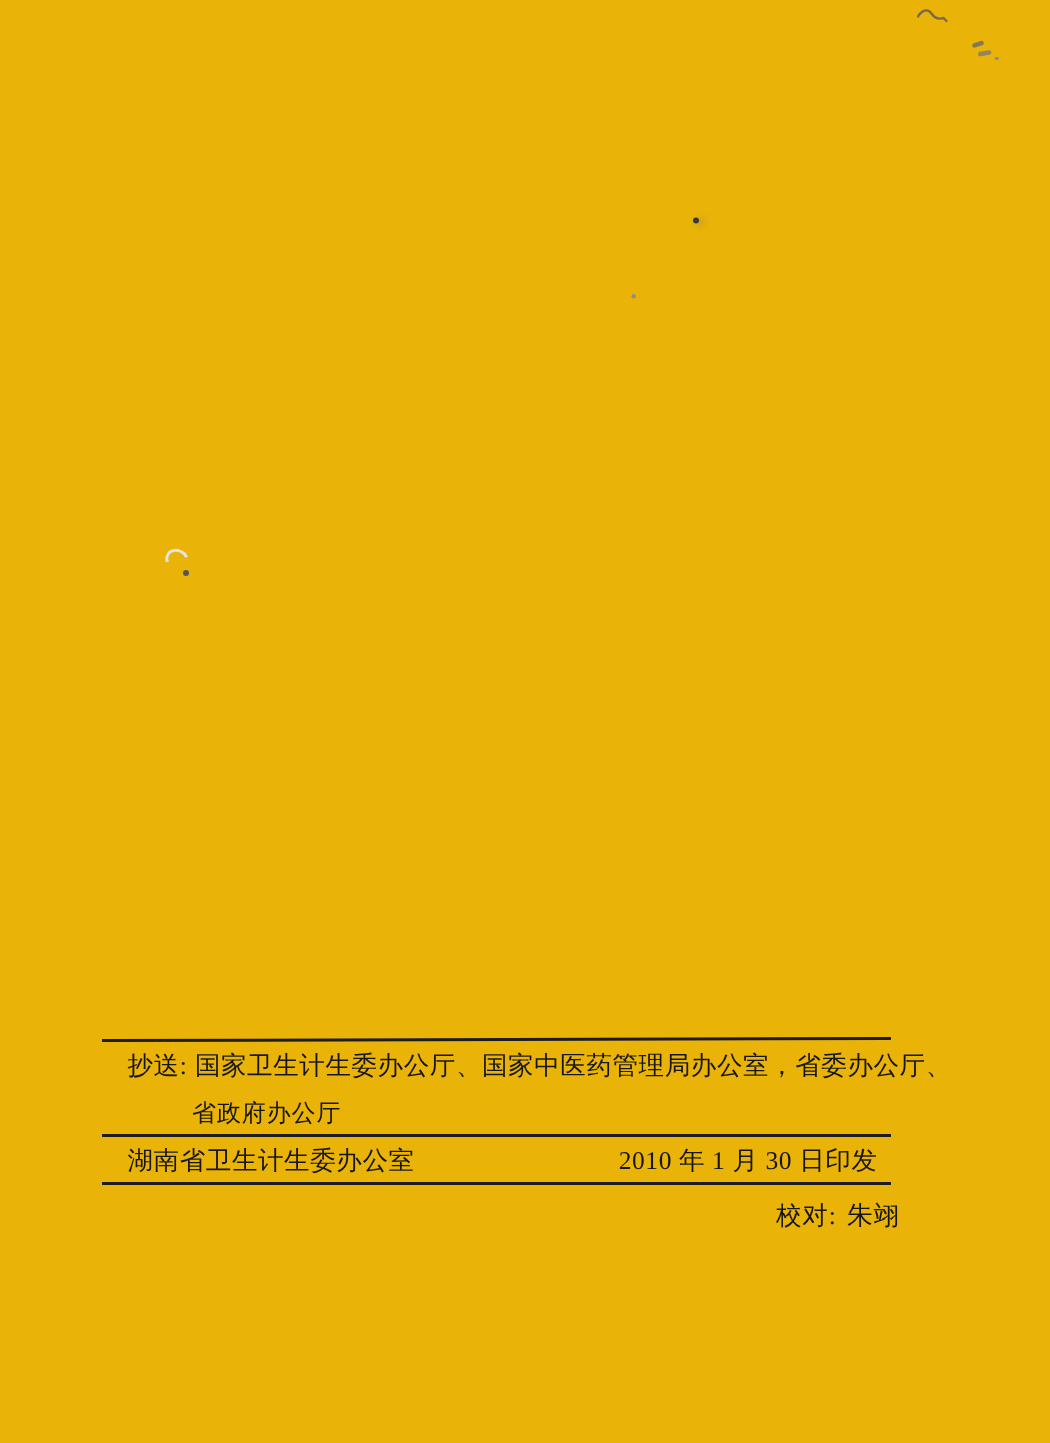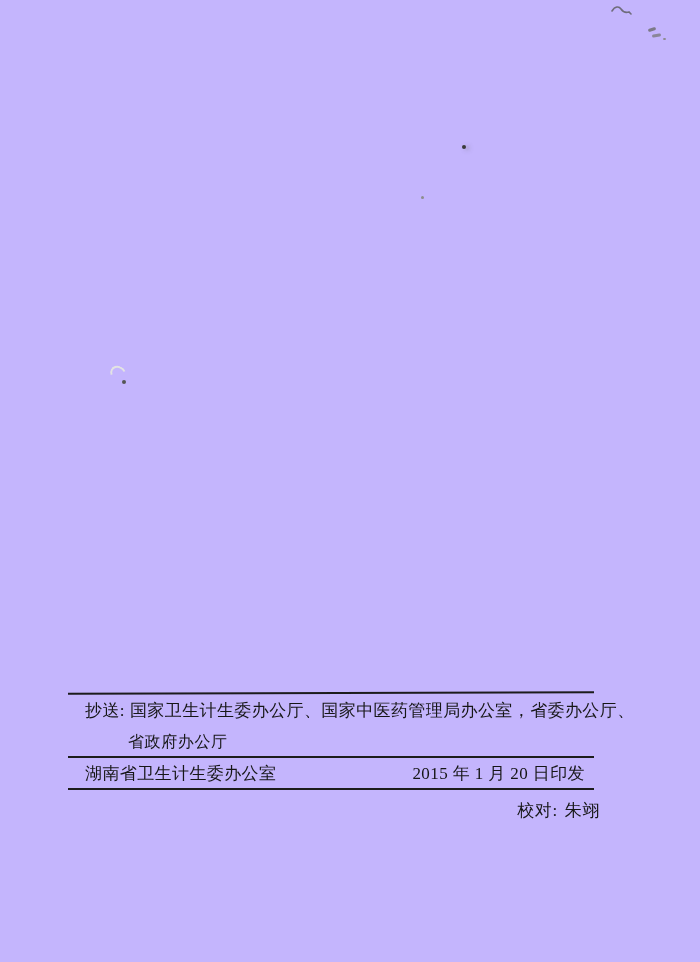--- a/index.html
+++ b/index.html
@@ -3,21 +3,21 @@
 <meta charset="utf-8">
 <style>
   * { margin: 0; padding: 0; box-sizing: border-box; }
   html, body { width: 700px; background: #f4f4f4; }
   body { font-family: "Liberation Serif", "DejaVu Serif", serif; }
 
   .page {
     position: relative;
     width: 700px;
     height: 962px;
-    background: #c4b5fd;
+    background: #eab308;
     overflow: hidden;
     color: #1a1a1a;
   }
 
   
   .rule {
     position: absolute;
     left: 68px;
     width: 526px;
     height: 2px;
@@ -127,21 +127,21 @@
 
   <div class="cc-line1">
     <span class="cc-label">抄送:</span><span>国家卫生计生委办公厅、国家中医药管理局办公室，省委办公厅、</span>
   </div>
   <div class="cc-line2">省政府办公厅</div>
 
   <div class="rule rule-2"></div>
 
   <div class="issue-row">
     <span>湖南省卫生计生委办公室</span>
-    <span>2015 年 1 月 20 日印发</span>
+    <span>2010 年 1 月 30 日印发</span>
   </div>
 
   <div class="rule rule-3"></div>
 
   <div class="proof-row">
     <span class="proof-label">校对:</span><span>朱翊</span>
   </div>
 
 </div>
 

